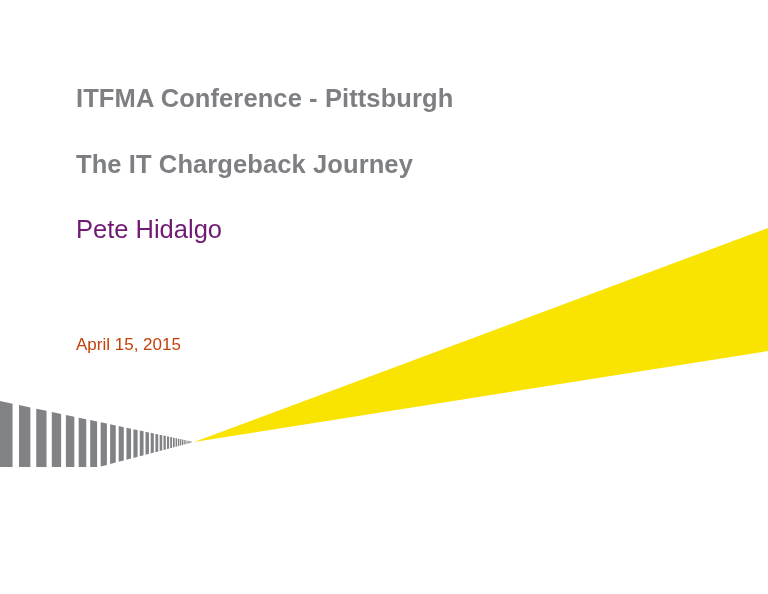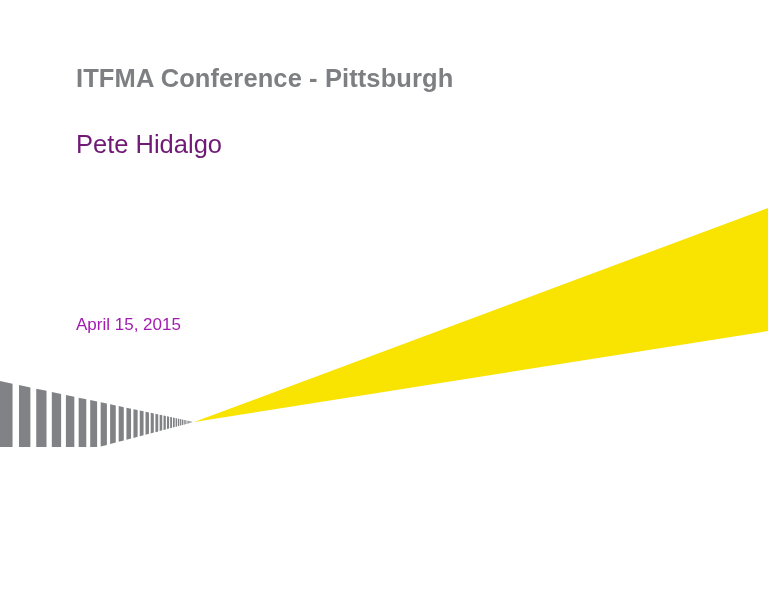--- a/index.html
+++ b/index.html
@@ -10,20 +10,21 @@
   }
   body {
     font-family: "Liberation Sans", sans-serif;
   }
   #slide {
     position: relative;
     width: 768px;
     height: 447px;
     background: #ffffff;
     overflow: hidden;
+    margin-top: 20px;
   }
 
   
   #graphic {
     position: absolute;
     left: 0;
     top: 0;
     width: 768px;
     height: 594px;
     pointer-events: none;
@@ -52,21 +53,21 @@
     line-height: 1.0;
     margin: 0;
     white-space: nowrap;
   }
   #event-date {
     position: absolute;
     left: 76px;
     top: 316px;
     font-size: 17px;
     font-weight: normal;
-    color: #a21caf;
+    color: #c2410c;
     line-height: 1.0;
     white-space: nowrap;
   }
 
   
   #logo {
     position: absolute;
     left: 190px;
     top: 489px;
     width: 150px;
@@ -126,20 +127,21 @@
         <polygon points="186.6874647776803,420.45456729837576 187.53520062351583,420.6337279668255 187.53520062351583,423.6995091144366 186.6874647776803,423.92236750689847" fill="#808285"></polygon>
         <polygon points="187.97191302894626,420.726022856633 188.73911396942742,420.88816326158 188.73911396942742,423.38301643071753 187.97191302894626,423.58470327589555" fill="#808285"></polygon>
         <polygon points="189.13433869634196,420.9716901368558 189.8286555474774,421.1184272033329 189.8286555474774,423.0965905519518 189.13433869634196,423.27911714683796" fill="#808285"></polygon>
         <polygon points="190.18633392533508,421.1940190254574 190.81469067561267,421.3268160706192 190.81469067561267,422.83737513166886 190.18633392533508,423.00256170004076" fill="#808285"></polygon>
         <polygon points="191.13838960757383,421.3952266696419 191.70705246657505,421.51540799551327 191.70705246657505,422.60278517631275 191.13838960757383,422.75227902068934" fill="#808285"></polygon>
       </g>
   </svg>
 
   <div id="text-block">
     <h1 class="title-line">ITFMA Conference - Pittsburgh</h1>
+    <h1 class="title-line">The IT Chargeback Journey</h1>
     <p id="presenter">Pete Hidalgo</p>
   </div>
 
   <div id="event-date">April 15, 2015</div>
 
   <div id="logo">
     <svg id="logo-mark" viewBox="0 0 118 46" width="80" height="31" xmlns="http://www.w3.org/2000/svg">
 
       <polygon points="0,0 52,0 52,10.5 14.5,10.5 14.5,17.6 48,17.6 48,27.8 14.5,27.8 14.5,35.4 52,35.4 52,46 0,46" fill="#7d7f82"></polygon>
 

